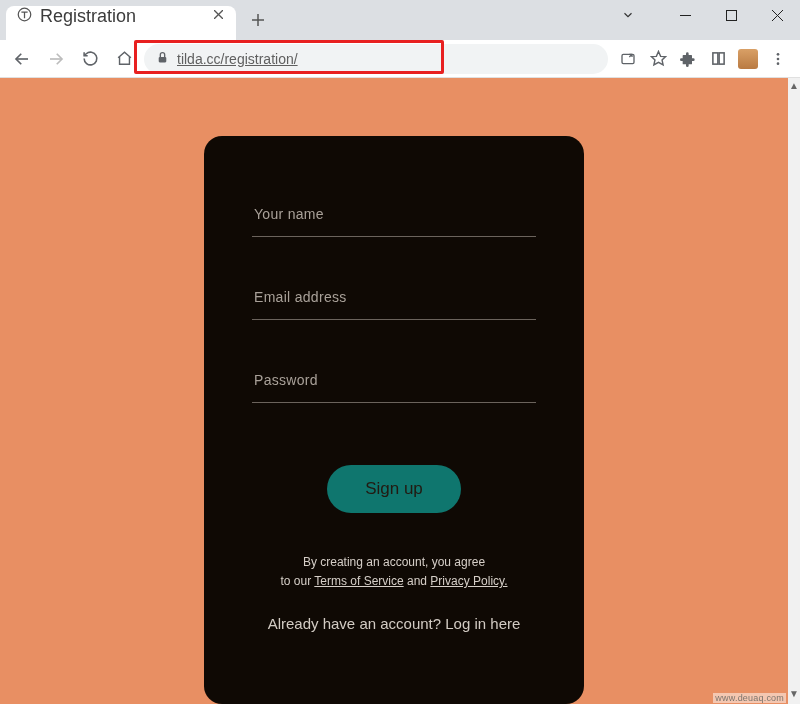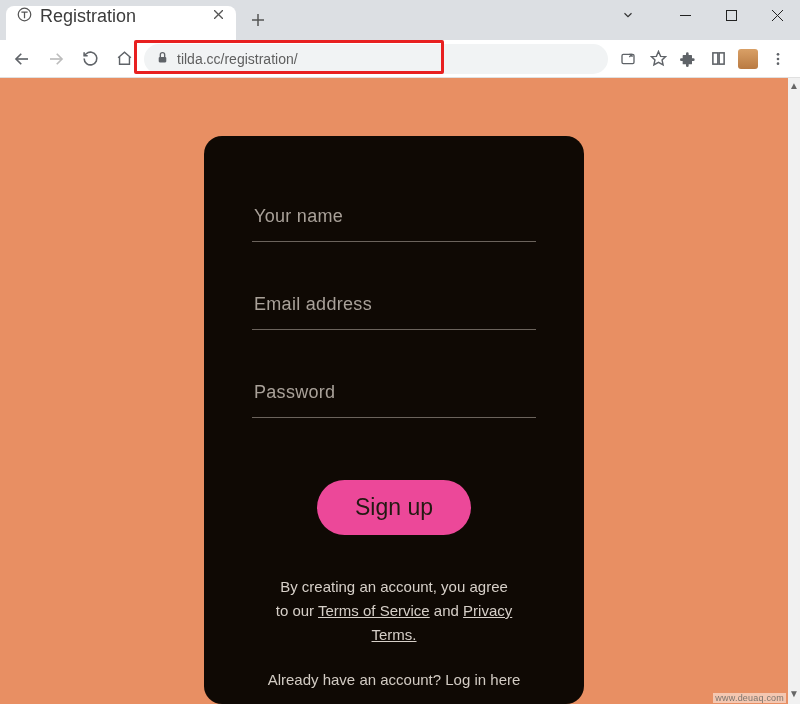--- a/index.html
+++ b/index.html
@@ -98,20 +98,21 @@
     height: 30px;
     background: #f1f3f4;
     border-radius: 15px;
     display: flex;
     align-items: center;
     padding: 0 12px;
     font-size: 14px;
     color: #5f5f5f;
     gap: 8px;
     position: relative;
+    text-decoration: underline;
   }
   .omnibox .lock { color: #5f6368; font-size: 12px; }
   .url-highlight {
     position: absolute;
     border: 3px solid #e82020;
     top: -4px; left: -10px;
     height: 34px;
     width: 310px;
     pointer-events: none;
     border-radius: 2px;
@@ -150,43 +151,43 @@
     background: #0f0904;
     border-radius: 18px;
     padding: 60px 48px 40px;
     color: #e9e4df;
   }
   .field {
     border: none;
     border-bottom: 1px solid #6b635c;
     background: transparent;
     width: 100%;
-    font-size: 18px;
+    font-size: 14px;
     color: #bdb4ac;
     padding: 10px 2px 14px;
     margin-bottom: 42px;
     font-family: inherit;
     outline: none;
     letter-spacing: 0.3px;
   }
   .field::placeholder { color: #a9a199; font-weight: 300; }
   .signup-wrap { text-align: center; margin-top: 20px; }
   .signup-btn {
-    background: #ec4899;
+    background: #0f766e;
     color: #221a12;
     border: none;
     border-radius: 999px;
     padding: 14px 38px;
-    font-size: 23px;
+    font-size: 17px;
     font-family: inherit;
     cursor: pointer;
   }
   .legal {
     text-align: center;
-    font-size: 15px;
+    font-size: 12px;
     color: #d6cfc8;
     margin-top: 40px;
     line-height: 1.6;
     font-weight: 300;
   }
   .legal a { color: #d6cfc8; text-decoration: underline; margin-top: 20px; }
   .login-line {
     text-align: center;
     font-size: 15px;
     color: #d2cbc3;
@@ -328,21 +329,21 @@
 <div class="viewport">
   <div class="card">
     <input class="field" placeholder="Your name" style="">
     <input class="field" placeholder="Email address" style="">
     <input class="field" type="password" placeholder="Password" style="">
     <div class="signup-wrap">
       <button class="signup-btn">Sign up</button>
     </div>
     <div class="legal">
       <span>By creating an account, you agree</span><br>
-      <span>to our </span><a href="#">Terms of Service</a><span> and </span><a href="#">Privacy Terms.</a>
+      <span>to our </span><a href="#">Terms of Service</a><span> and </span><a href="#">Privacy Policy.</a>
     </div>
     <div class="login-line">
       <span>Already have an account? </span><a href="#" style="color:#d2cbc3;text-decoration:none">Log in here</a>
     </div>
   </div>
 </div>
 
 <div class="scrollbar"></div>
 <div class="scroll-arrow" style="top:78px">▲</div>
 <div class="scroll-arrow" style="bottom:4px">▼</div>

